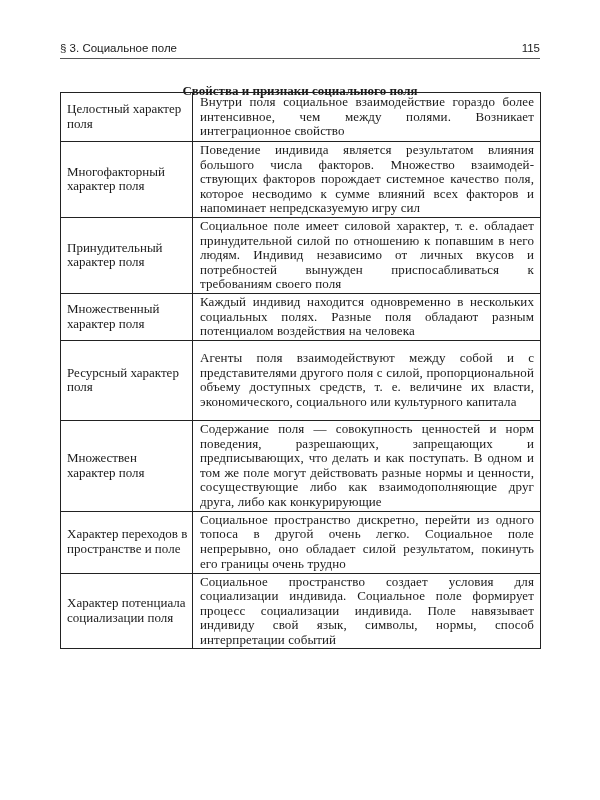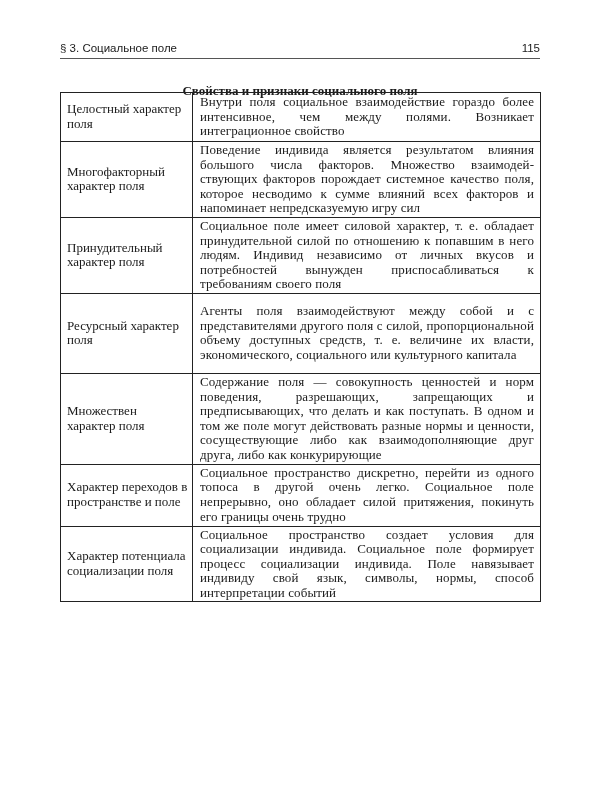--- a/index.html
+++ b/index.html
@@ -41,30 +41,34 @@
       <td class="desc">Внутри поля социальное взаимодействие гораздо более интенсивное, чем между полями. Возникает интеграционное свойство</td>
     </tr>
     <tr style="height:72px">
       <td class="name">Многофактор­ный характер поля</td>
       <td class="desc">Поведение индивида является результатом влияния большого числа факторов. Множество взаимодей­ствующих факторов порождает системное качество поля, которое несводимо к сумме влияний всех факторов и напоминает непредсказуемую игру сил</td>
     </tr>
     <tr style="height:74px">
       <td class="name">Принудитель­ный характер поля</td>
       <td class="desc">Социальное поле имеет силовой характер, т. е. обладает принудительной силой по отношению к попавшим в него людям. Индивид независимо от личных вкусов и потребностей вынужден приспосабливаться к требованиям своего поля</td>
     </tr>
+    <tr style="height:47px">
+      <td class="name">Множествен­ный характер поля</td>
+      <td class="desc">Каждый индивид находится одновременно в нескольких социальных полях. Разные поля обладают разным потенциалом воздействия на человека</td>
+    </tr>
     <tr style="height:80px">
       <td class="name">Ресурсный ха­рактер поля</td>
       <td class="desc">Агенты поля взаимодействуют между собой и с представителями другого поля с силой, пропорциональной объему доступных средств, т. е. величине их власти, экономического, социального или культурного капитала</td>
     </tr>
     <tr style="height:88px">
       <td class="name">Множествен характер поля</td>
       <td class="desc">Содержание поля — совокупность ценностей и норм поведения, разрешающих, запрещающих и предписывающих, что делать и как поступать. В одном и том же поле могут действовать разные нормы и ценности, сосуществующие либо как взаимодополняющие друг друга, либо как конкурирующие</td>
     </tr>
     <tr style="height:62px">
       <td class="name">Характер переходов в пространстве и поле</td>
-      <td class="desc">Социальное пространство дискретно, перейти из одного топоса в другой очень легко. Социальное поле непрерывно, оно обладает силой притяжения, покинуть его границы очень трудно</td>
+      <td class="desc">Социальное пространство дискретно, перейти из одного топоса в другой очень легко. Социальное поле непрерывно, оно обладает силой результатом, покинуть его границы очень трудно</td>
     </tr>
     <tr style="height:72px">
       <td class="name">Характер потенциала социализации поля</td>
       <td class="desc">Социальное пространство создает условия для социализации индивида. Социальное поле формирует процесс социализации индивида. Поле навязывает индивиду свой язык, символы, нормы, способ интерпретации событий</td>
     </tr>
   </tbody>
 </table>
 
 </body></html>

